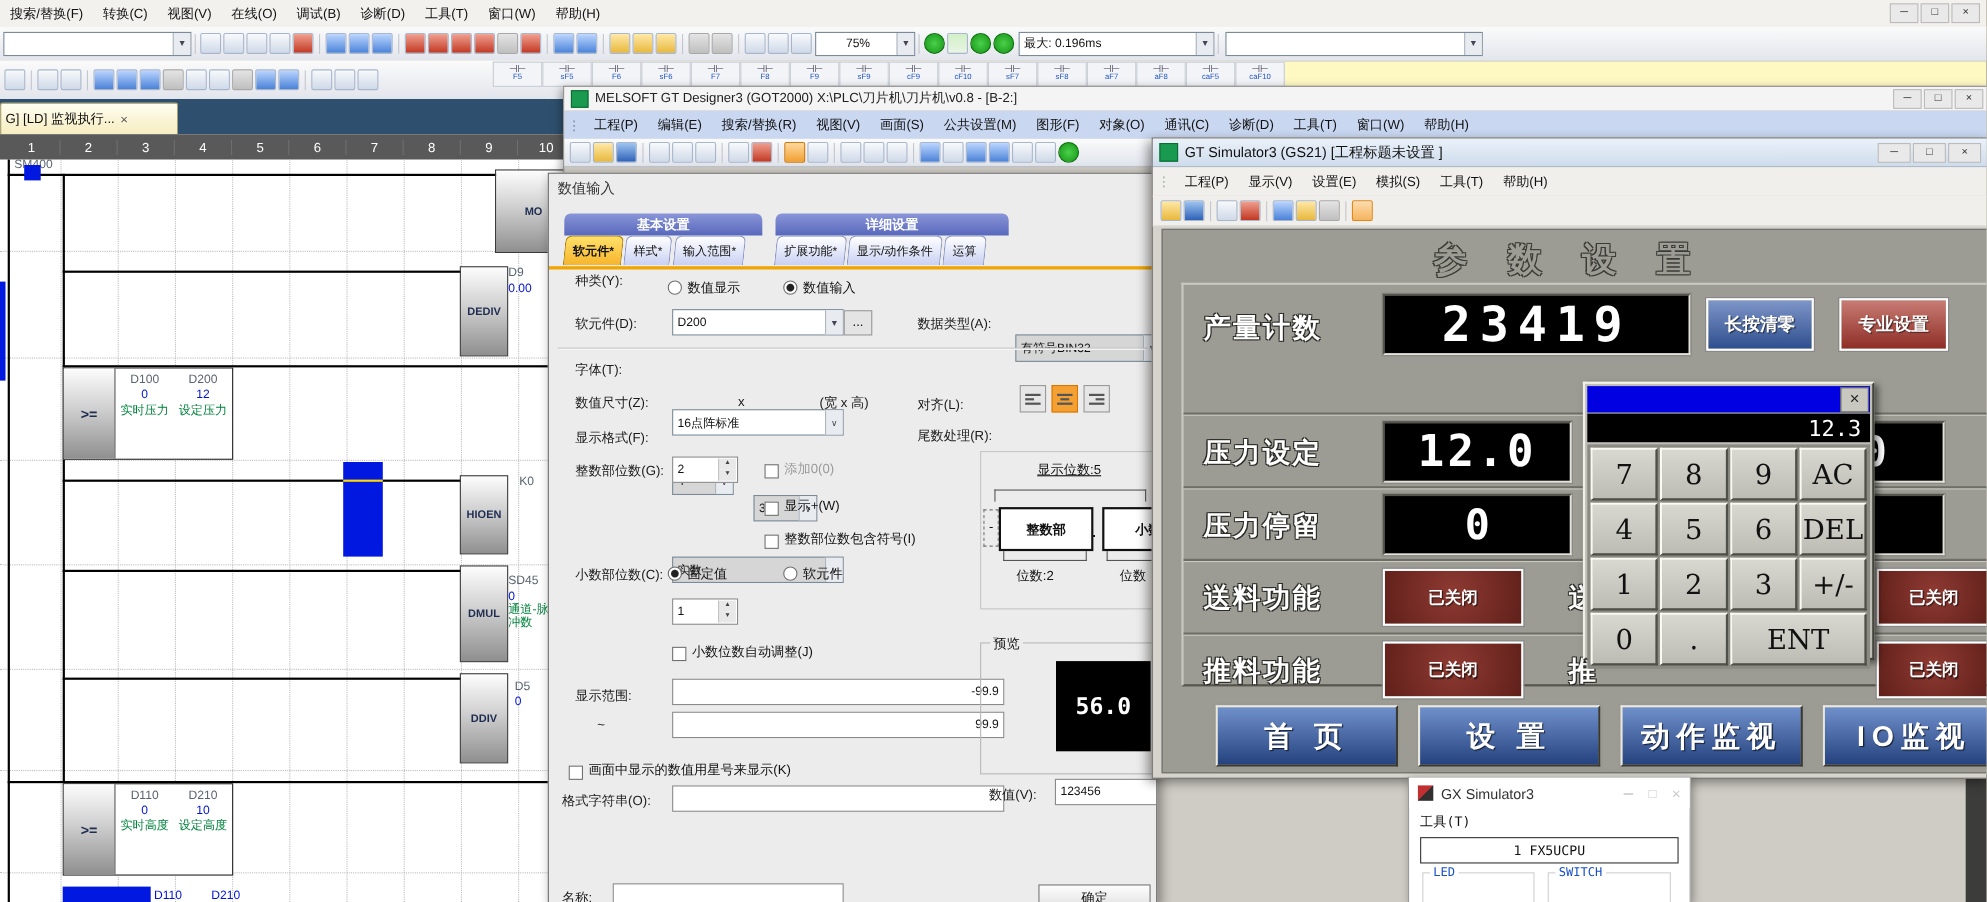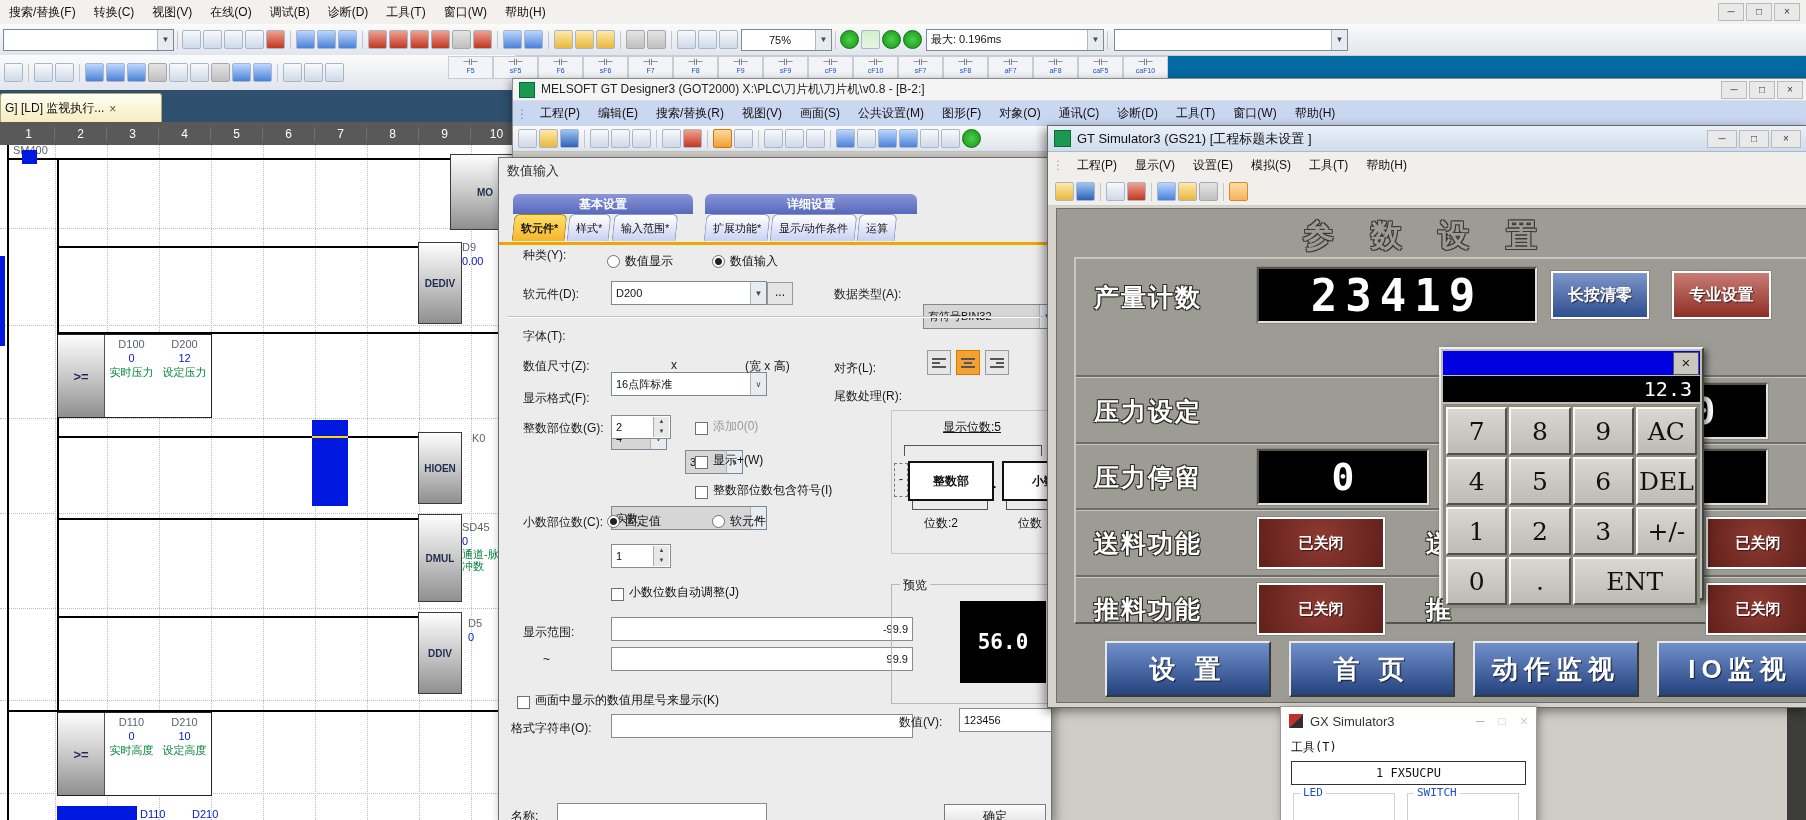--- a/index.html
+++ b/index.html
@@ -1,16 +1,16 @@
 <!DOCTYPE html>
 <html><head>
 <meta charset="utf-8">
 <style>
   html,body{margin:0;padding:0;background:#888;}
-  #stage{position:relative;width:1806px;height:820px;overflow:hidden;background:#0369a1;
+  #stage{position:relative;width:1806px;height:820px;overflow:hidden;background:#fef9c3;
          font-family:"Liberation Sans",sans-serif;color:#111;font-size:12px;}
   .abs{position:absolute;}
   .flex{display:flex;align-items:center;}
   .menuitem{padding:0 9px;white-space:nowrap;cursor:default;}
   .sep{width:1px;height:18px;background:#c2c6ce;margin:0 3px;}
   
   .ic{width:17px;height:17px;border-radius:2px;margin:1px;flex:none;
       background:linear-gradient(#f8fafc,#cfd9e8);border:1px solid #a8b6cc;
       font-size:11px;line-height:16px;text-align:center;color:#23456e;}
   [data-icon="sep"]{width:1px;height:18px;background:#c2c6ce;border:none;border-radius:0;margin:0 4px;}
@@ -668,41 +668,42 @@
         <div class="groove-h" style="left:0;top:183px;width:100%;"></div>
         <div class="groove-h" style="left:0;top:249px;width:100%;"></div>
         <div class="groove-h" style="left:0;top:316px;width:100%;"></div>
 
         <span class="hmi-label" style="left:18px;top:22px;">产量计数</span>
         <div class="disp" style="left:181px;top:8px;width:276px;height:52px;font-size:44px;letter-spacing:8px;">23419</div>
         <div class="hbtn blue" style="left:475px;top:12px;width:94px;height:44px;font-size:16px;">长按清零</div>
         <div class="hbtn red" style="left:596px;top:12px;width:95px;height:44px;font-size:16px;">专业设置</div>
 
         <span class="hmi-label" style="left:18px;top:136px;">压力设定</span>
+        <div class="disp" style="left:181px;top:124px;width:168px;height:52px;font-size:40px;letter-spacing:3px;">12.0</div>
         <div class="disp" style="left:564px;top:124px;width:124px;height:52px;font-size:38px;">0</div>
 
         <span class="hmi-label" style="left:18px;top:202px;">压力停留</span>
         <div class="disp" style="left:181px;top:190px;width:168px;height:52px;font-size:38px;">0</div>
         <div class="disp" style="left:564px;top:190px;width:124px;height:52px;"></div>
 
         <span class="hmi-label" style="left:18px;top:268px;">送料功能</span>
         <div class="hbtn state" style="left:181px;top:258px;width:124px;height:48px;">已关闭</div>
         <span class="hmi-label" style="left:350px;top:268px;">送</span>
         <div class="hbtn state" style="left:630px;top:258px;width:100px;height:48px;">已关闭</div>
 
         <span class="hmi-label" style="left:18px;top:334px;">推料功能</span>
         <div class="hbtn state" style="left:181px;top:324px;width:124px;height:48px;">已关闭</div>
         <span class="hmi-label" style="left:350px;top:334px;">推</span>
         <div class="hbtn state" style="left:630px;top:324px;width:100px;height:48px;">已关闭</div>
       </div>
 
       <div class="abs flex" style="left:48px;top:432px;gap:18px;">
         <div class="flex" style="gap:18px;">
+            <div class="navbtn" style="width:162px;height:52px;">首 页</div>
             <div class="navbtn" style="width:162px;height:52px;">设 置</div>
-            <div class="navbtn" style="width:162px;height:52px;">首 页</div>
             <div class="navbtn" style="width:162px;height:52px;">动作监视</div>
             <div class="navbtn" style="width:162px;height:52px;">IO监视</div>
           </div>
       </div>
 
       <div class="abs" style="left:382px;top:138px;width:261px;height:249px;background:#bebeb6;border:2px solid;border-color:#f0f0e8 #44443e #44443e #f0f0e8;box-shadow:3px 3px 6px rgba(0,0,0,.5);">
         <div class="abs" style="left:2px;top:2px;right:2px;height:24px;background:#0000e0;">
           <span style="position:absolute;right:1px;top:1px;width:24px;height:21px;background:#c8c8c0;border:1px solid #555;color:#222;
                  text-align:center;line-height:20px;font-size:15px;">×</span>
         </div>

